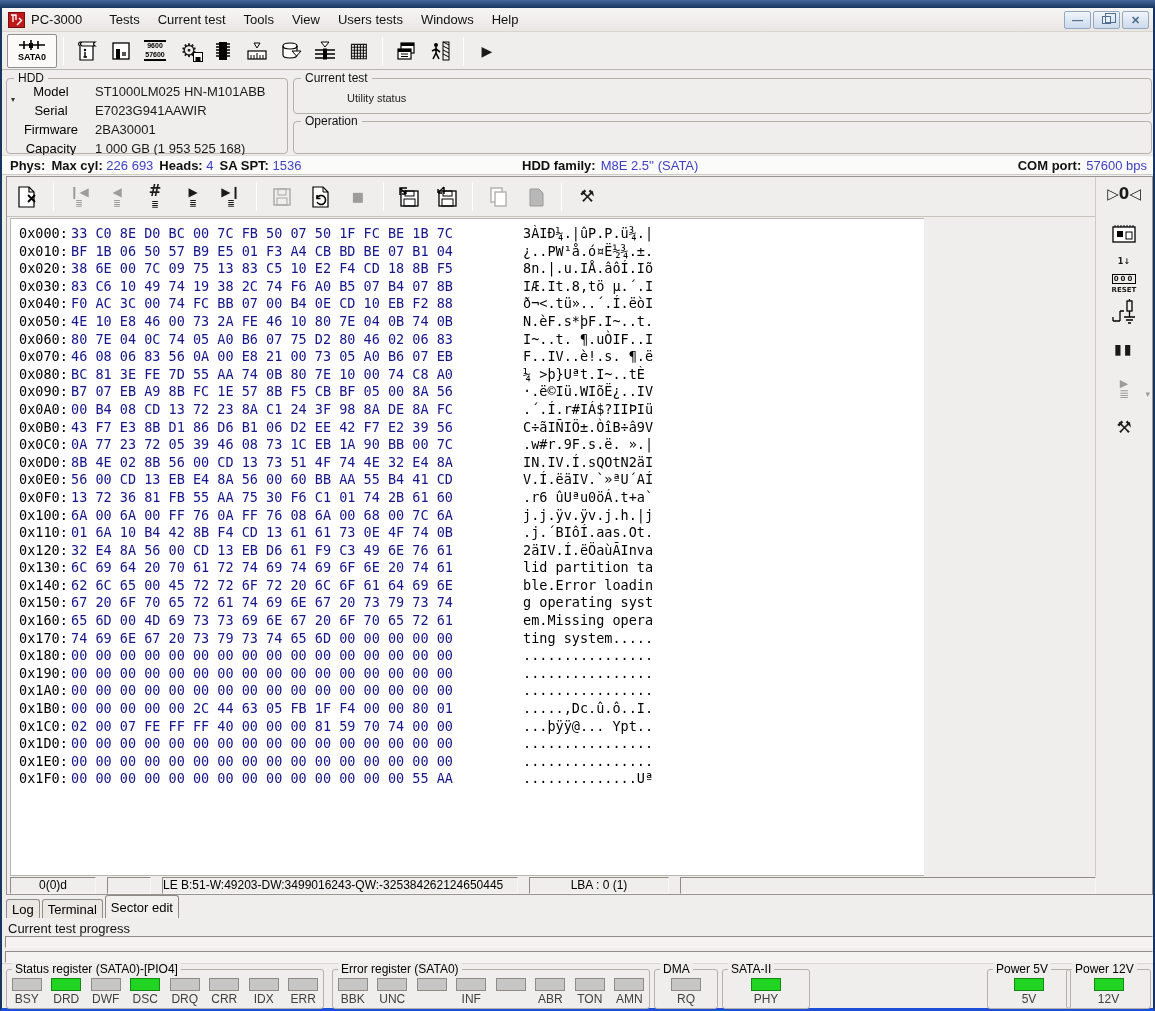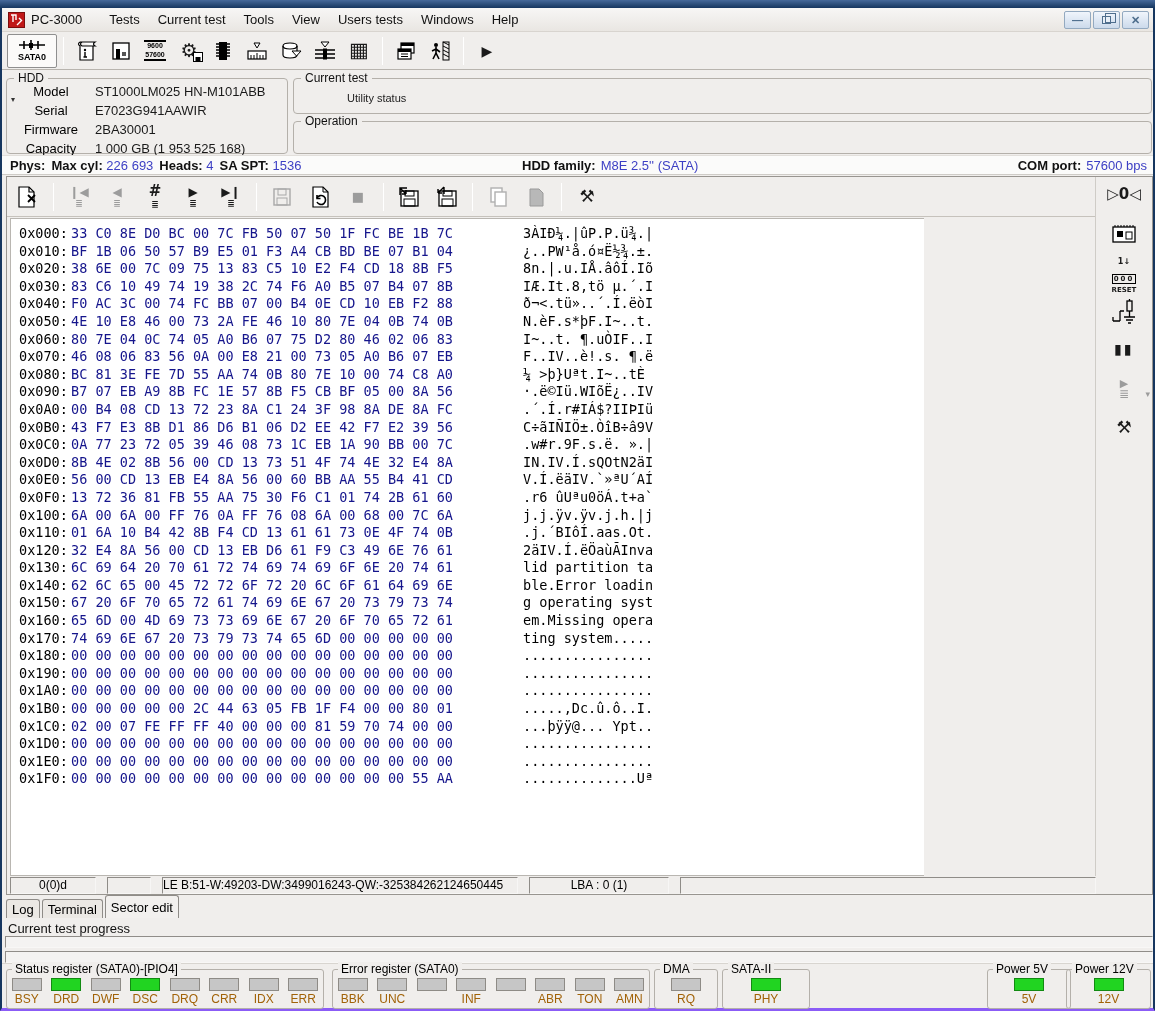--- a/index.html
+++ b/index.html
@@ -1,19 +1,19 @@
 <!DOCTYPE html>
 <html><head>
 <meta charset="utf-8">
 <style>
   * { margin:0; padding:0; box-sizing:border-box; }
   html,body { width:1155px; height:1011px; overflow:hidden; }
   body { font-family:"Liberation Sans", sans-serif; background:#f0eeec; }
   #app { position:relative; width:1155px; height:1011px; background:#f0eeec;
-         border-left:2px solid #16365f; border-right:2px solid #16365f; border-bottom:3px solid #8b5cf6; }
+         border-left:2px solid #16365f; border-right:2px solid #16365f; border-bottom:3px solid #1d4ed8; }
 
   
   .titlestrip { position:absolute; left:-2px; top:0; width:1155px; height:8px;
                 background:linear-gradient(#46699a,#16365f); }
   .menubar { position:absolute; left:0; top:8px; width:1151px; height:24px;
              background:linear-gradient(#f7f6f5,#e9e6e2); display:flex; align-items:center;
              border-bottom:1px solid #d8d4cf; }
   .appicon { width:17px; height:16px; margin:0 6px 0 6px; background:#c01818; border:1px solid #7a0d0d;
              position:relative; flex:none; }
   .appicon svg { position:absolute; left:1px; top:1px; }
@@ -101,21 +101,21 @@
           border:1px solid; border-color:#908d89 #f8f7f6 #f8f7f6 #908d89; }
 
   
   .regsrow { position:absolute; left:0; top:963px; width:1151px; height:48px; border-top:1px solid #d8d5d0; }
   .reggroup { position:absolute; top:5px; height:40px; border:1px solid #b4b0aa; border-radius:3px; }
   .reglegend { position:absolute; top:-8px; left:5px; background:#f0eeec; padding:0 3px; font-size:12px; }
   .leds { position:absolute; left:0; top:8px; width:100%; display:flex; justify-content:space-around; }
   .led { display:flex; flex-direction:column; align-items:center; width:38px; }
   .led-box { width:30px; height:13px; background:#c6c6c6; border:1px solid #8e8b86; }
   .led-box.on { background:#21d421; border-color:#128a12; }
-  .led-label { font-size:12px; color:#a16207; margin-top:1px; height:13px; }
+  .led-label { font-size:12px; color:#404040; margin-top:1px; height:13px; }
 
   svg { display:block; }
 </style>
 </head>
 <body>
 
 <div id="app">
 
   <div class="titlestrip"></div>
 

